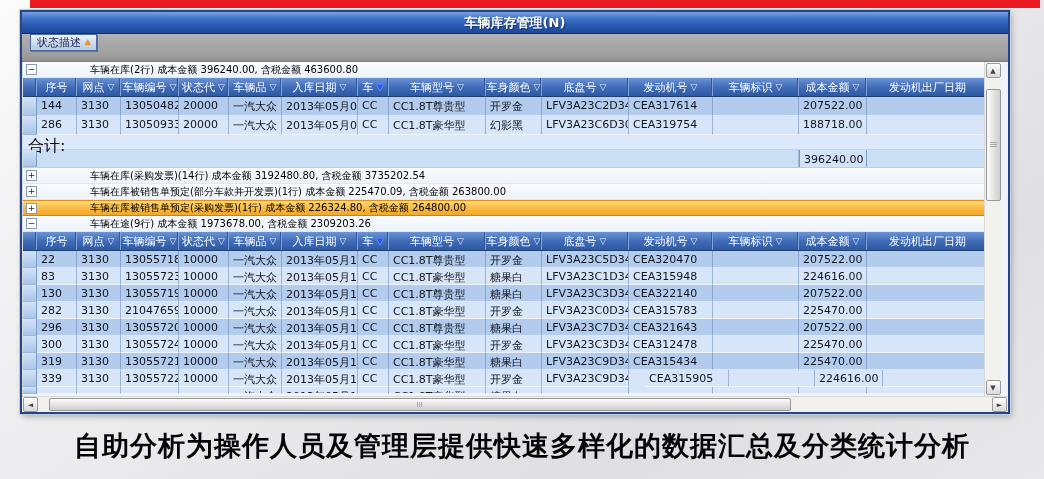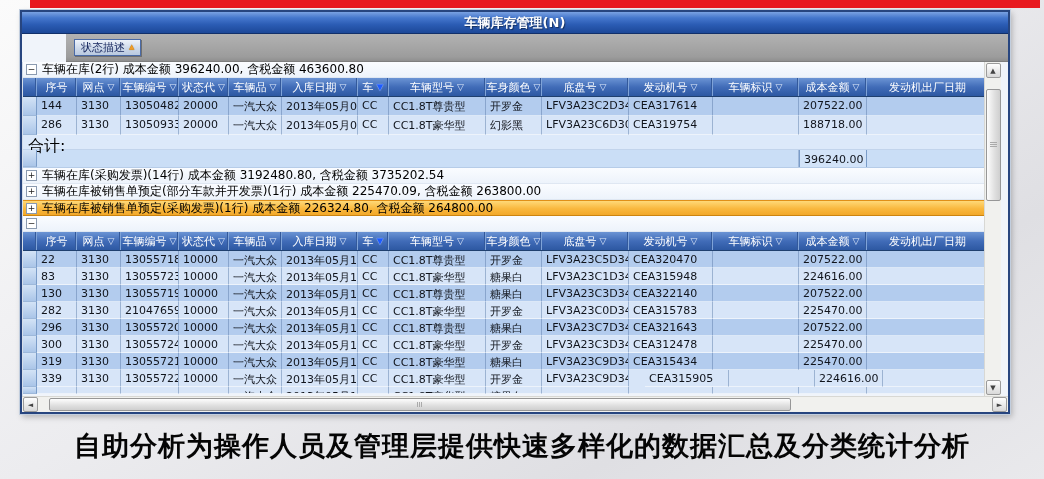--- a/index.html
+++ b/index.html
@@ -19,21 +19,21 @@
     height:22px; flex:0 0 22px;
     background:linear-gradient(#7aa2e2 0%,#4577cd 28%,#2b5cb4 60%,#1c4898 100%);
     border-bottom:1px solid #12306a;
     color:#fff; font-weight:bold; font-size:13px; text-align:center; line-height:21px;
     text-shadow:1px 1px 1px rgba(0,0,0,.45);
   }
   .toolbar {
     height:28px; flex:0 0 28px;
     background:linear-gradient(#b2b2b2,#9c9c9c 85%,#8f8f8f);
     border-bottom:1px solid #7e7e7e;
-    display:flex; align-items:center; padding-left:8px;margin-left:44px;
+    display:flex; padding-left:8px;
   }
   .status-btn {
     height:17px; padding:0 6px; font-size:11px; color:#14245c;
     background:linear-gradient(#eef3fb,#cdd9ea 55%,#b9c9e0);
     border:1px solid #4a6aa6; box-shadow:1px 1px 0 #6f6f6f;
     display:flex; align-items:center; gap:4px; cursor:default;
     font-family:inherit;
   }
   .status-btn .tri { font-size:7px; color:#f09c28; line-height:1; text-shadow:0 0 1px #8a5a00; }
   .content { flex:1; display:flex; flex-direction:column; overflow:hidden; background:#f0f4fa; }
@@ -47,21 +47,21 @@
     font-size:11.5px; color:#000; white-space:nowrap;
   }
   .group-row.selected {
     background:linear-gradient(#ffd978 0%,#f9b83e 55%,#f2a82a 100%);
     border-top:1px solid #e09018; border-bottom:1px solid #cc8410;
   }
   .gbox {
     width:11px; height:11px; flex:0 0 11px; background:#fff; border:1px solid #8a9ab0;
     font-size:9px; line-height:9px; text-align:center; color:#222;
   }
-  .glabel { font-size:12px; }
+  .glabel { font-size:10px;margin-left:48px; }
 
   
   .hdr-row { height:19px; display:flex; background:linear-gradient(#6b94d4 0%,#416cb8 50%,#2d58a2 100%); border-bottom:1px solid #20406e; }
   .hcell {
     color:#fff; font-size:11px; display:flex; align-items:center; justify-content:center; gap:3px;
     border-right:1px solid #7fa3d8; box-shadow:inset -1px 0 0 #33599b; overflow:hidden; white-space:nowrap;
   }
   .hcell.ind { width:14px; flex:0 0 14px; }
   .filt { font-size:9px; line-height:1; color:#dfe9fa; }
   .filt.active { color:#1e5cff; text-shadow:0 0 1px #fff; }
@@ -246,20 +246,21 @@
           <div class="group-row">
             <span class="gbox">+</span>
             <span class="glabel">车辆在库被销售单预定(部分车款并开发票)(1行) 成本金额 225470.09, 含税金额 263800.00</span>
           </div>
           <div class="group-row selected">
             <span class="gbox">+</span>
             <span class="glabel">车辆在库被销售单预定(采购发票)(1行) 成本金额 226324.80, 含税金额 264800.00</span>
           </div>
           <div class="group-row">
             <span class="gbox">−</span>
+            <span class="glabel">车辆在途(9行) 成本金额 1973678.00, 含税金额 2309203.26</span>
           </div>
           <div class="hdr-row">
             <div class="hcell ind"></div>
             <div class="hcell" style="width: 40px; flex: 0 0 40px;">
               <span class="hlab">序号</span>
             </div>
             <div class="hcell" style="width: 44px; flex: 0 0 44px;">
               <span class="hlab">网点</span>
               <span class="filt">▽</span>
             </div>

